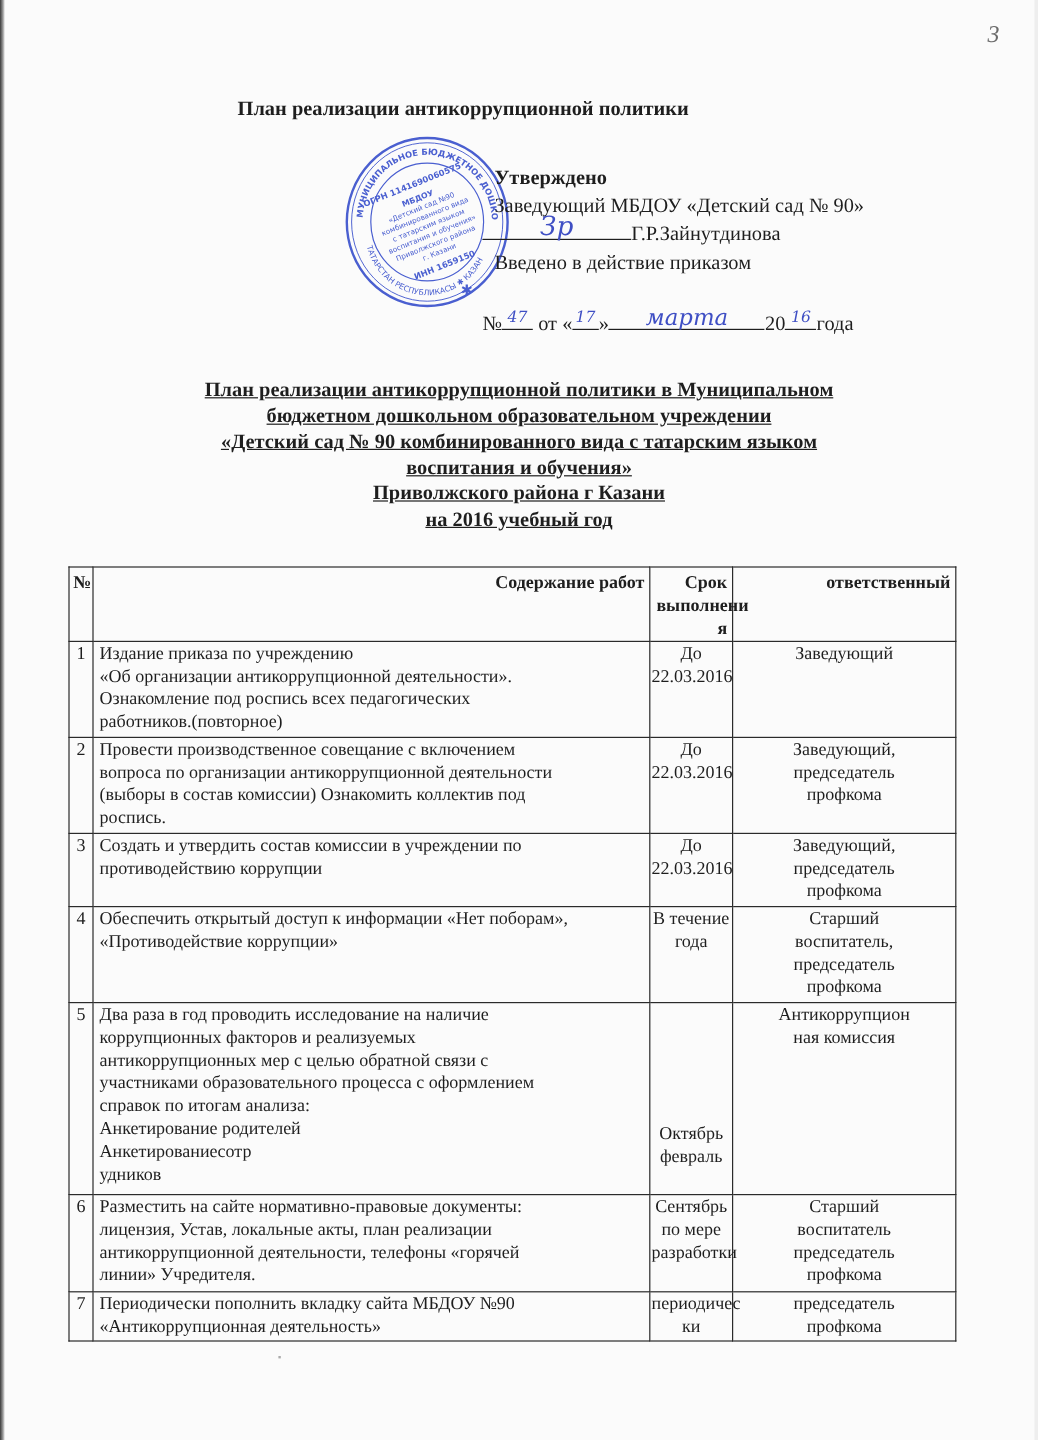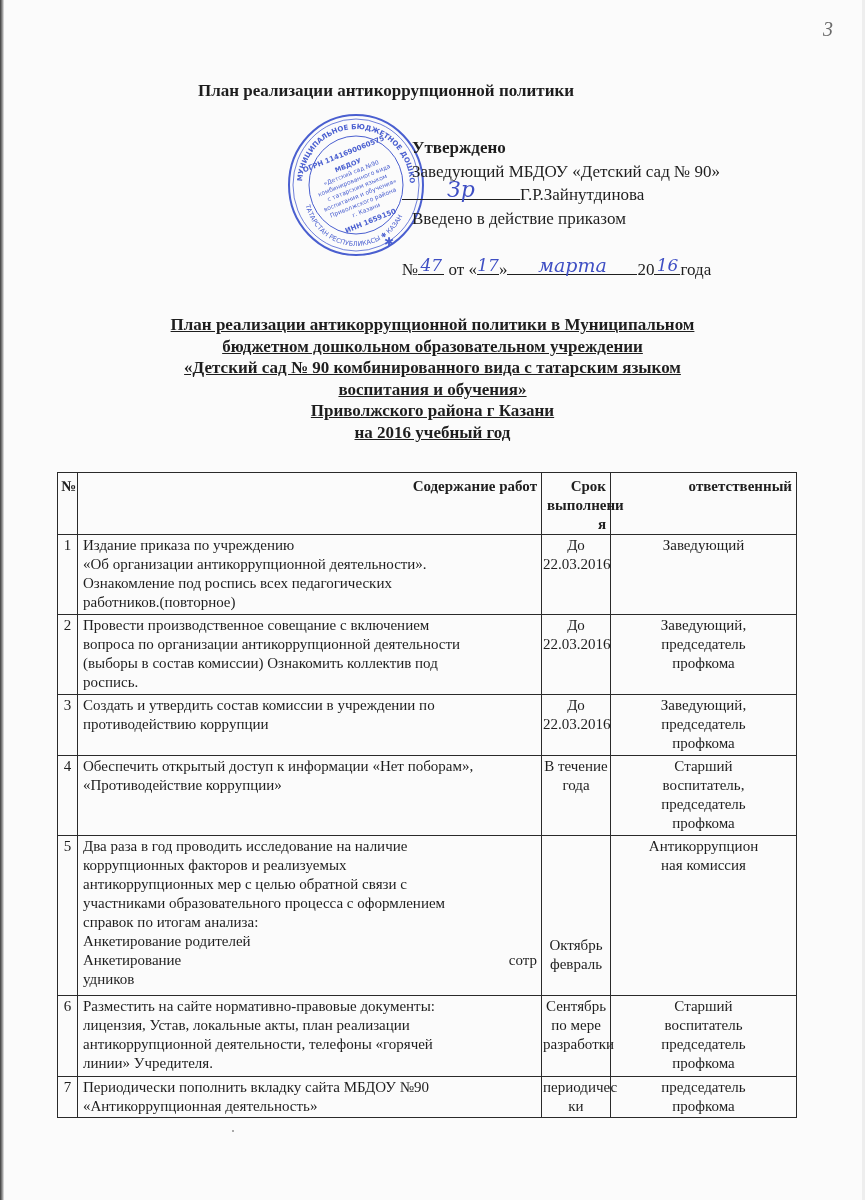--- a/index.html
+++ b/index.html
@@ -64,21 +64,21 @@
       vertical-align: baseline;
       position: relative;
     }
     .hand {
       position: absolute;
       left: 0; right: 0; bottom: 0;
       text-align: center;
       font-family: "DejaVu Serif", serif;
       font-style: italic;
       color: #3f4fc4;
-      font-size: 17px;
+      font-size: 13px;
       line-height: 18px;
     }
     
     .stamp {
       position: absolute;
       left: 286px; top: 112px;
       width: 140px; height: 146px;
     }
     
     .main-heading {
@@ -124,21 +124,20 @@
     tr.h-head { height: 60px; }
     tr.h1 { height: 80px; }
     tr.h2 { height: 80px; }
     tr.h3 { height: 61px; }
     tr.h4 { height: 80px; }
     tr.h5 { height: 160px; }
     tr.h6 { height: 81px; }
     tr.h7 { height: 41px; }
     .justify-row {
       display: flex;
-      justify-content: space-between;
     }
     .term-bottom {
       display: block;
       margin-top: 99px;
     }
     .faint-mark {
       position: absolute;
       left: 232px; top: 1130px;
       width: 2px; height: 2px;
       background: #aaa;
@@ -179,21 +178,21 @@
     <text x="70" y="102" font-size="6">г. Казани</text>
     <text x="70" y="114" font-size="7" font-weight="bold">ИНН 1659150</text>
   </g>
   <text x="98" y="134" font-size="12" fill="#4a5fd0" font-family="DejaVu Sans, sans-serif">✱</text>
 </svg>
 
 <div class="approval">
   <span class="line bold">Утверждено</span>
   <span class="line">Заведующий МБДОУ «Детский сад № 90»</span>
   <span class="line" style="margin-left:-10px;">
-    <span class="blank" style="width:118px;">
+    <span class="blank" style="width:118px;padding-left:6px;">
       <span class="hand" style="font-size:22px;">Зр</span>
     </span><span>Г.Р.Зайнутдинова</span>
   </span>
   <span class="line">Введено в действие приказом</span>
   <span class="line" style="margin-left:-10px;">
     <span>№</span><span class="blank" style="width:26px;"><span class="hand">47</span></span>
     <span>от «</span><span class="blank" style="width:22px;"><span class="hand">17</span></span><span>»</span><span class="blank" style="width:130px;"><span class="hand" style="font-size:19px;">марта</span></span><span>20</span><span class="blank" style="width:26px;margin-top:28px;"><span class="hand">16</span></span><span>года</span>
   </span>
 </div>
 

